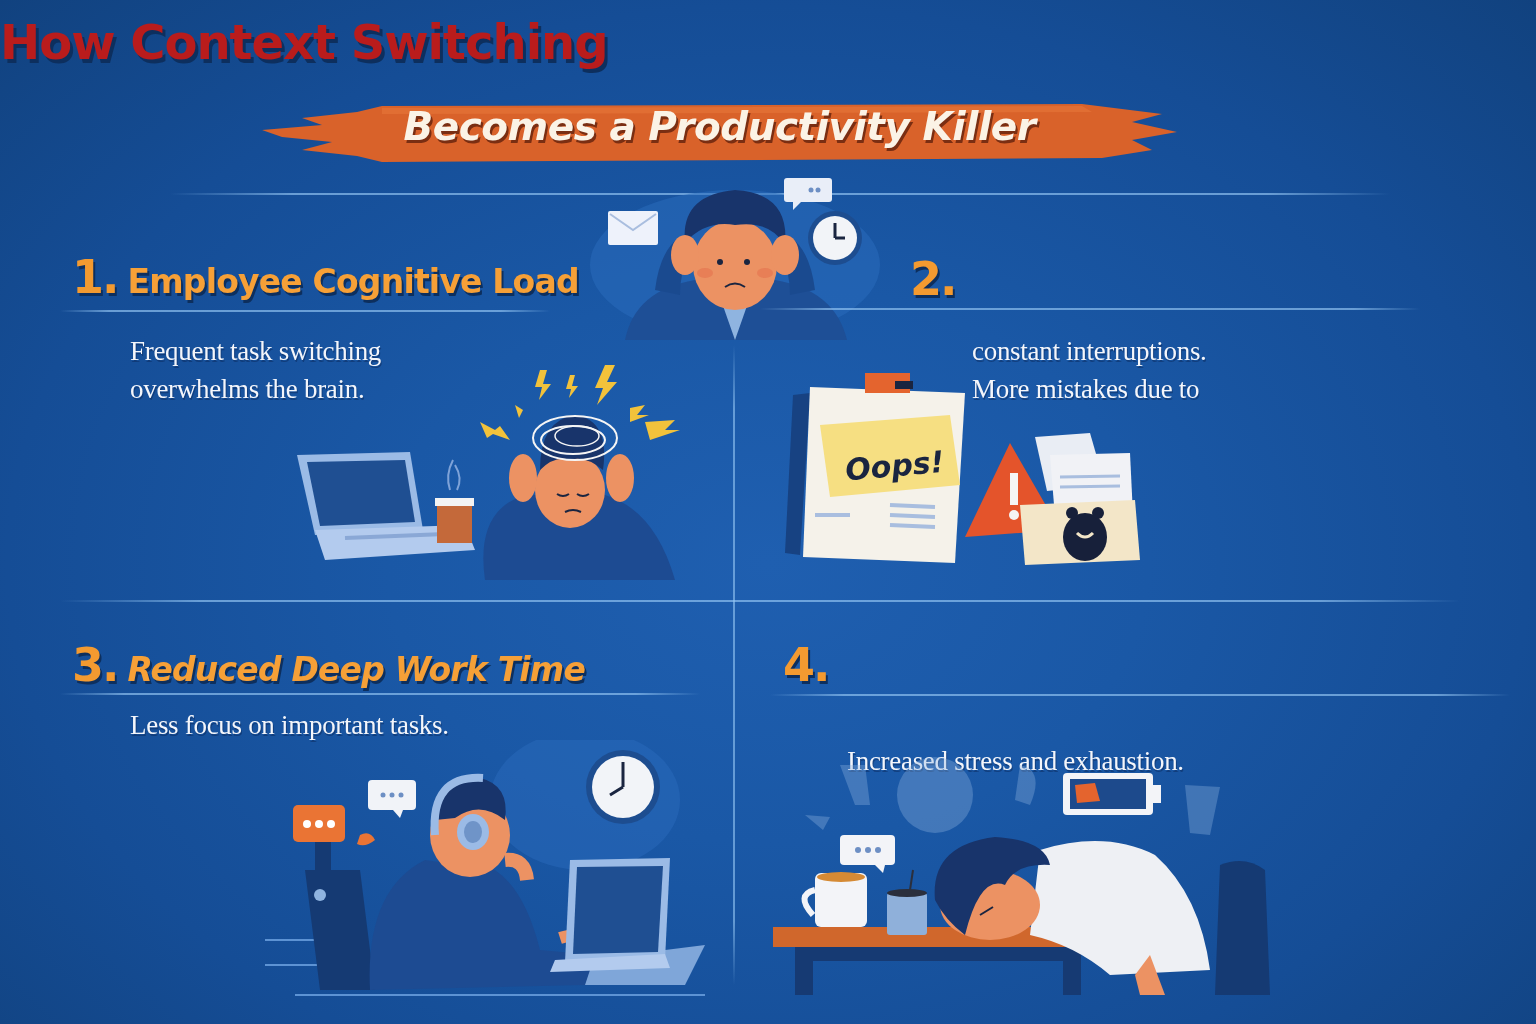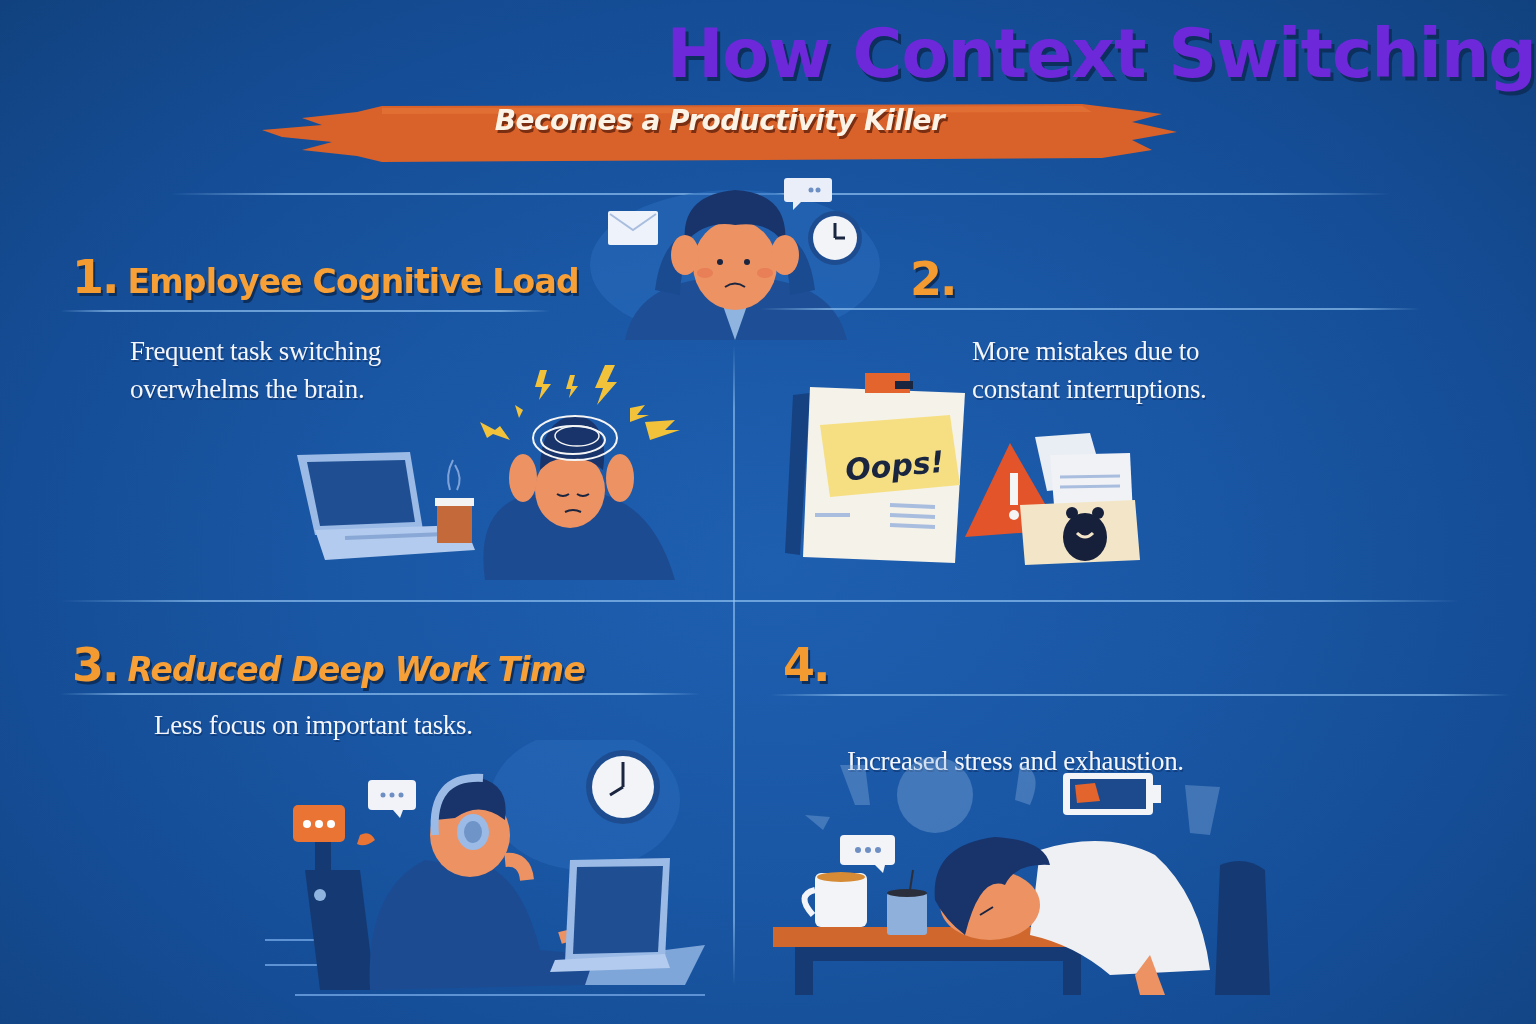--- a/index.html
+++ b/index.html
@@ -7,33 +7,33 @@
   body {
     position: relative;
     font-family: "Liberation Sans", "DejaVu Sans", sans-serif;
     background: radial-gradient(ellipse at 50% 55%, #1f5fb0 0%, #1a58a6 35%, #154d96 70%, #11427f 100%);
     color: #fff;
   }
   .abs { position: absolute; }
 
   
   .title {
-    left: 0; width: 1536px; top: 14px; text-align: right;
+    left: 0; width: 1536px; top: 14px; text-align: left;
     font-family: "DejaVu Sans", sans-serif; font-weight: bold;
-    font-size: 68px; letter-spacing: -1px; color: #6d28d9;
+    font-size: 48px; letter-spacing: -1px; color: #b91c1c;
     text-shadow: 3px 4px 0 #0d2f5e;
   }
   .banner {
     left: 262px; top: 100px; width: 915px; height: 66px;
   }
   .banner svg { position: absolute; left: 0; top: 0; }
   .subtitle {
     left: 262px; width: 915px; top: 104px; text-align: center;
     font-family: "DejaVu Sans", sans-serif; font-weight: bold; font-style: italic;
-    font-size: 28px; color: #fbf3e6; letter-spacing: -0.5px;
+    font-size: 39px; color: #fbf3e6; letter-spacing: -0.5px;
     text-shadow: 2px 3px 0 #7a2e12;
   }
 
   
   .hline { height: 2px; background: linear-gradient(90deg, rgba(140,190,240,0) 0%, rgba(150,200,245,0.65) 10%, rgba(150,200,245,0.65) 90%, rgba(140,190,240,0) 100%); }
   .vline { width: 2px; background: linear-gradient(180deg, rgba(150,200,245,0) 0%, rgba(150,200,245,0.6) 10%, rgba(150,200,245,0.6) 90%, rgba(150,200,245,0) 100%); }
 
   
   .heading {
     font-family: "DejaVu Sans", sans-serif; font-weight: bold;
@@ -157,22 +157,22 @@
       <path d="M230 45 L238 50 L234 58 Z"></path>
     </g>
   </svg>
 </div>
 
 <div class="abs heading" style="left:910px; top:252px;">
   <span class="num">2.</span>
 </div>
 <div class="abs hline" style="left:760px; top:308px; width:660px;"></div>
 <div class="abs desc" style="left:972px; top:332px;">
+  <div>constant interruptions.</div>
   <div>More mistakes due to</div>
-  <div>constant interruptions.</div>
 </div>
 <div class="illus" style="left:785px; top:365px; width:380px; height:210px;">
   <svg width="380" height="210" viewBox="0 0 380 210">
 
     <g>
       <path d="M8 30 L25 28 L15 190 L0 188 Z" fill="#174282"></path>
       <path d="M25 22 L180 28 L170 198 L18 192 Z" fill="#f5f2ea"></path>
       <rect x="80" y="8" width="45" height="20" fill="#e4642e"></rect>
       <rect x="110" y="16" width="18" height="8" fill="#1a2540"></rect>
       <path d="M105 140 L150 142 M105 150 L150 152 M105 160 L150 162 M30 150 L65 150" stroke="#a9bedf" stroke-width="4"></path>
@@ -201,21 +201,21 @@
       <path d="M292 168 Q300 176 308 168" stroke="#f3e6c8" stroke-width="3" fill="none"></path>
     </g>
   </svg>
 </div>
 
 <div class="abs heading italic" style="left:72px; top:638px;">
   <span class="num">3.</span>
   <span class="label">Reduced Deep Work Time</span>
 </div>
 <div class="abs hline" style="left:60px; top:693px; width:640px;"></div>
-<div class="abs desc" style="left:130px; top:706px;margin-left:24px;">
+<div class="abs desc" style="left:130px; top:706px;">
   <div>Less focus on important tasks.</div>
 </div>
 <div class="illus" style="left:265px; top:740px; width:440px; height:270px;">
   <svg width="440" height="270" viewBox="0 0 440 270">
     <ellipse cx="320" cy="60" rx="95" ry="70" fill="#2c6dbf" opacity="0.45"></ellipse>
 
     <path d="M0 200 L60 200 M0 225 L60 225 M30 255 L440 255" stroke="#5d93d4" stroke-width="2"></path>
     <path d="M240 230 L440 205 L420 245 L230 245 Z" fill="#7fa6d9"></path>
 
     <path d="M40 130 L95 130 L110 250 L55 250 Z" fill="#153a73"></path>

